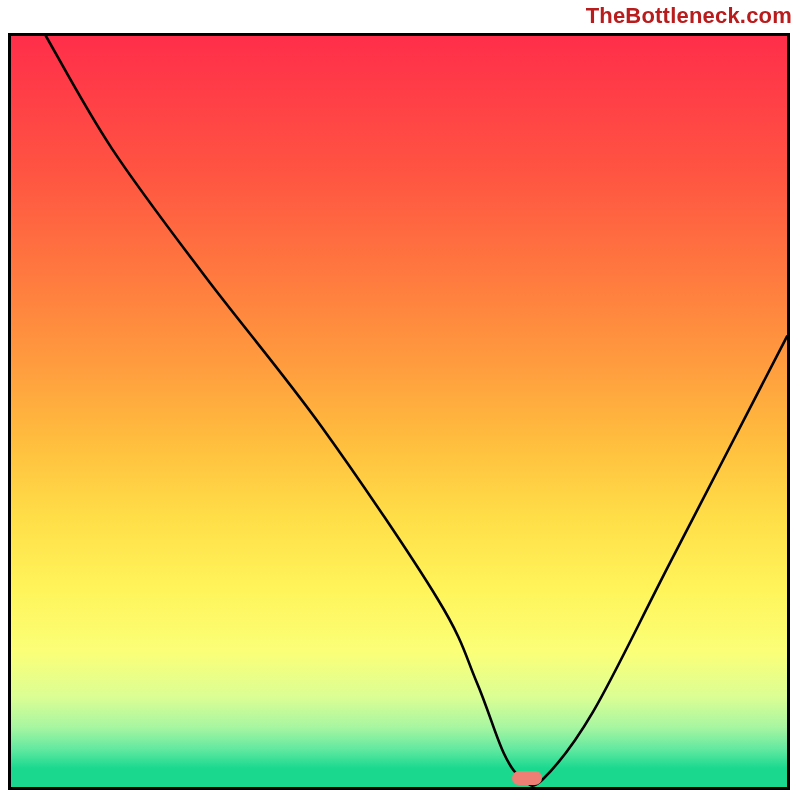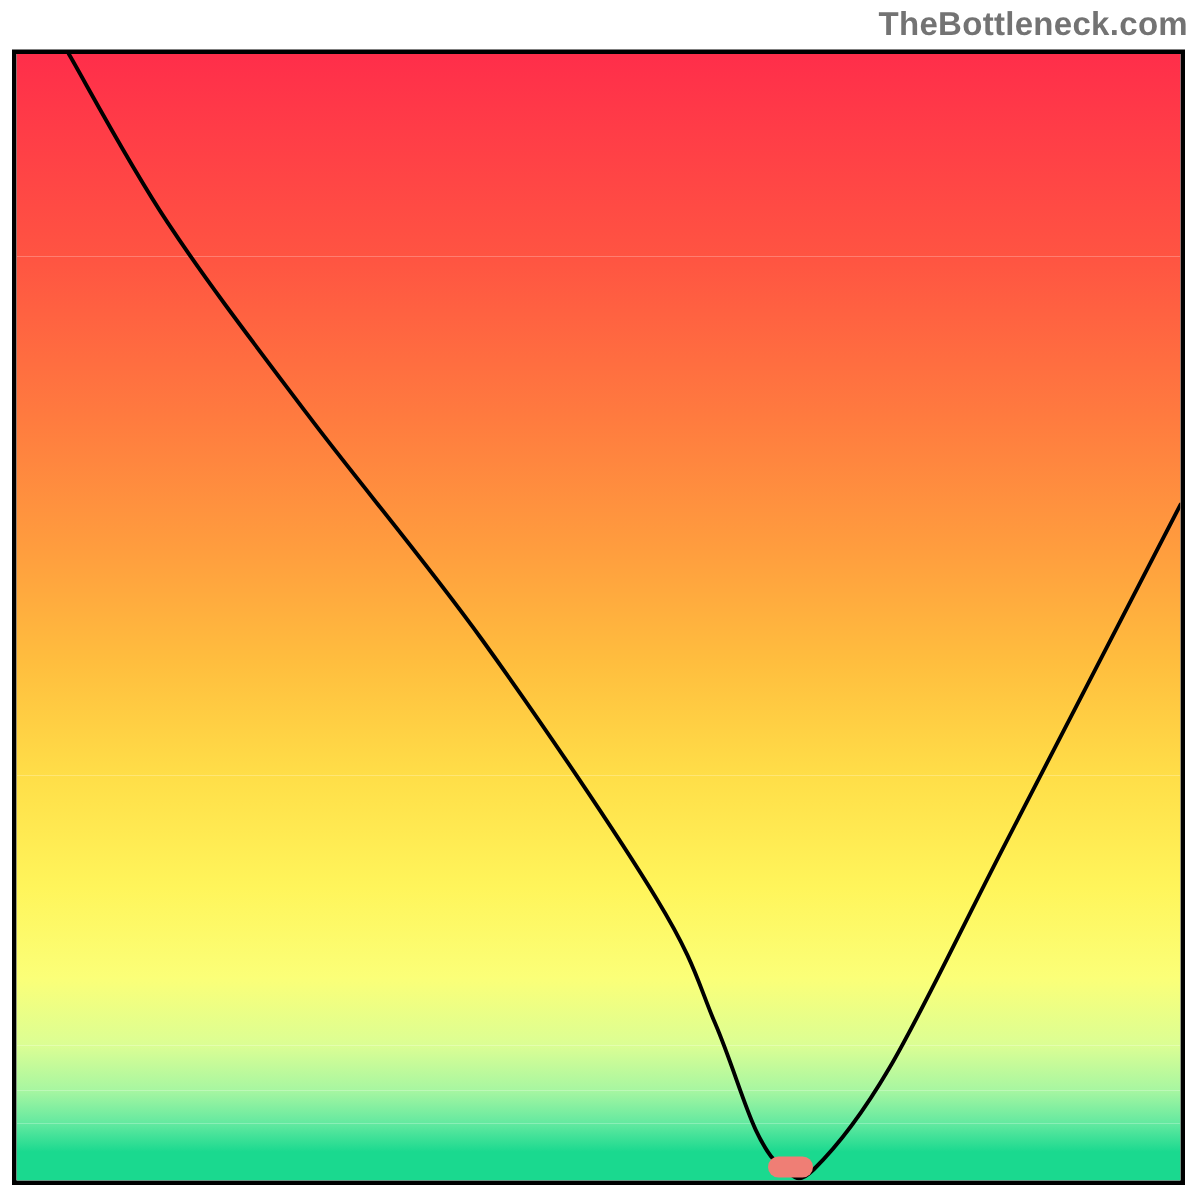--- a/index.html
+++ b/index.html
@@ -28,21 +28,21 @@
   .plot-inner {
     position: absolute;
     left: 0; top: 0; right: 0; bottom: 0;
     overflow: hidden;
   }
   .watermark {
     position: absolute;
     top: 5px;
     right: 8px;
     font: 600 22px/1 Arial, Helvetica, sans-serif;
-    color: #737373;
+    color: #b91c1c;
     letter-spacing: 0.2px;
     user-select: none;
   }
   .grad {
     position: absolute;
     left: 0; right: 0;
   }
   .curve-svg {
     position: absolute;
     left: 0; top: 0;

